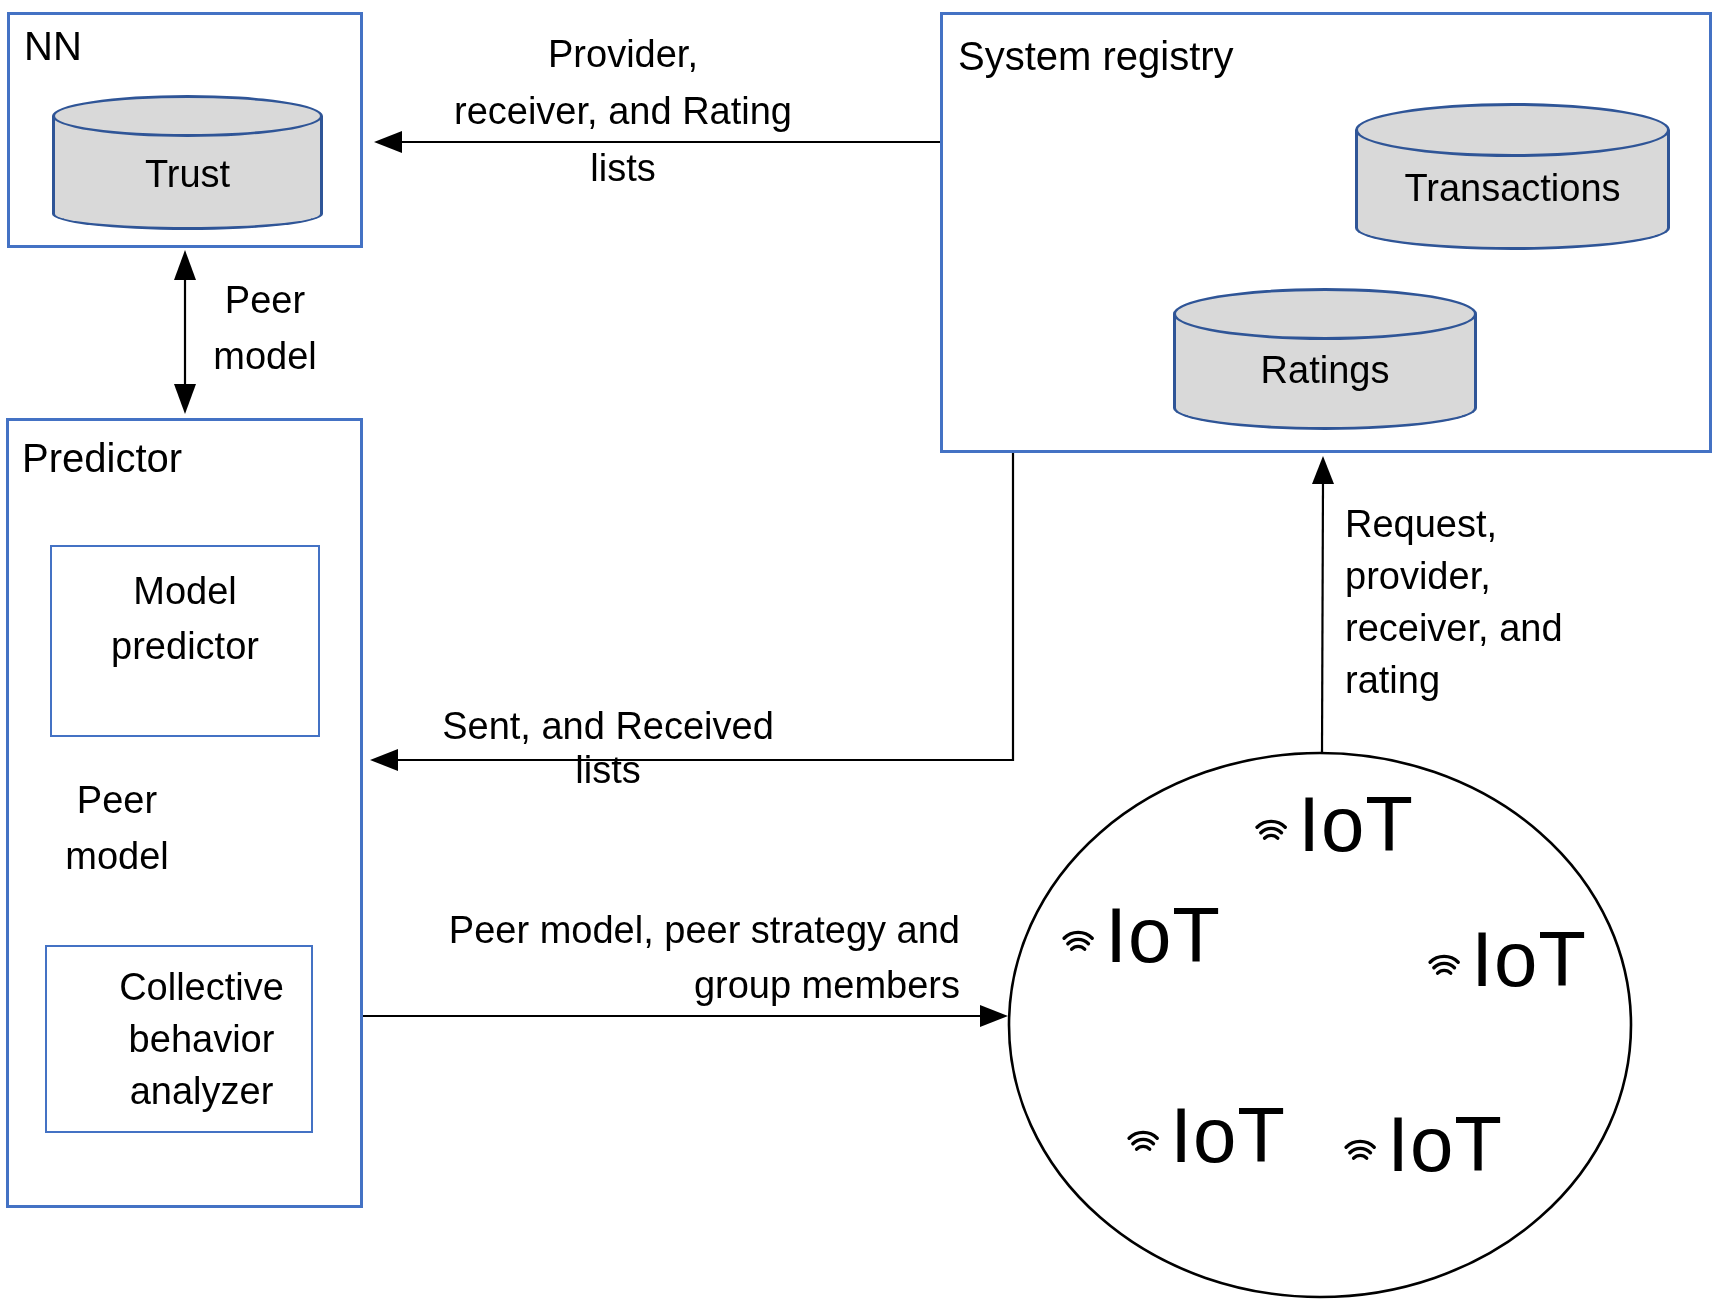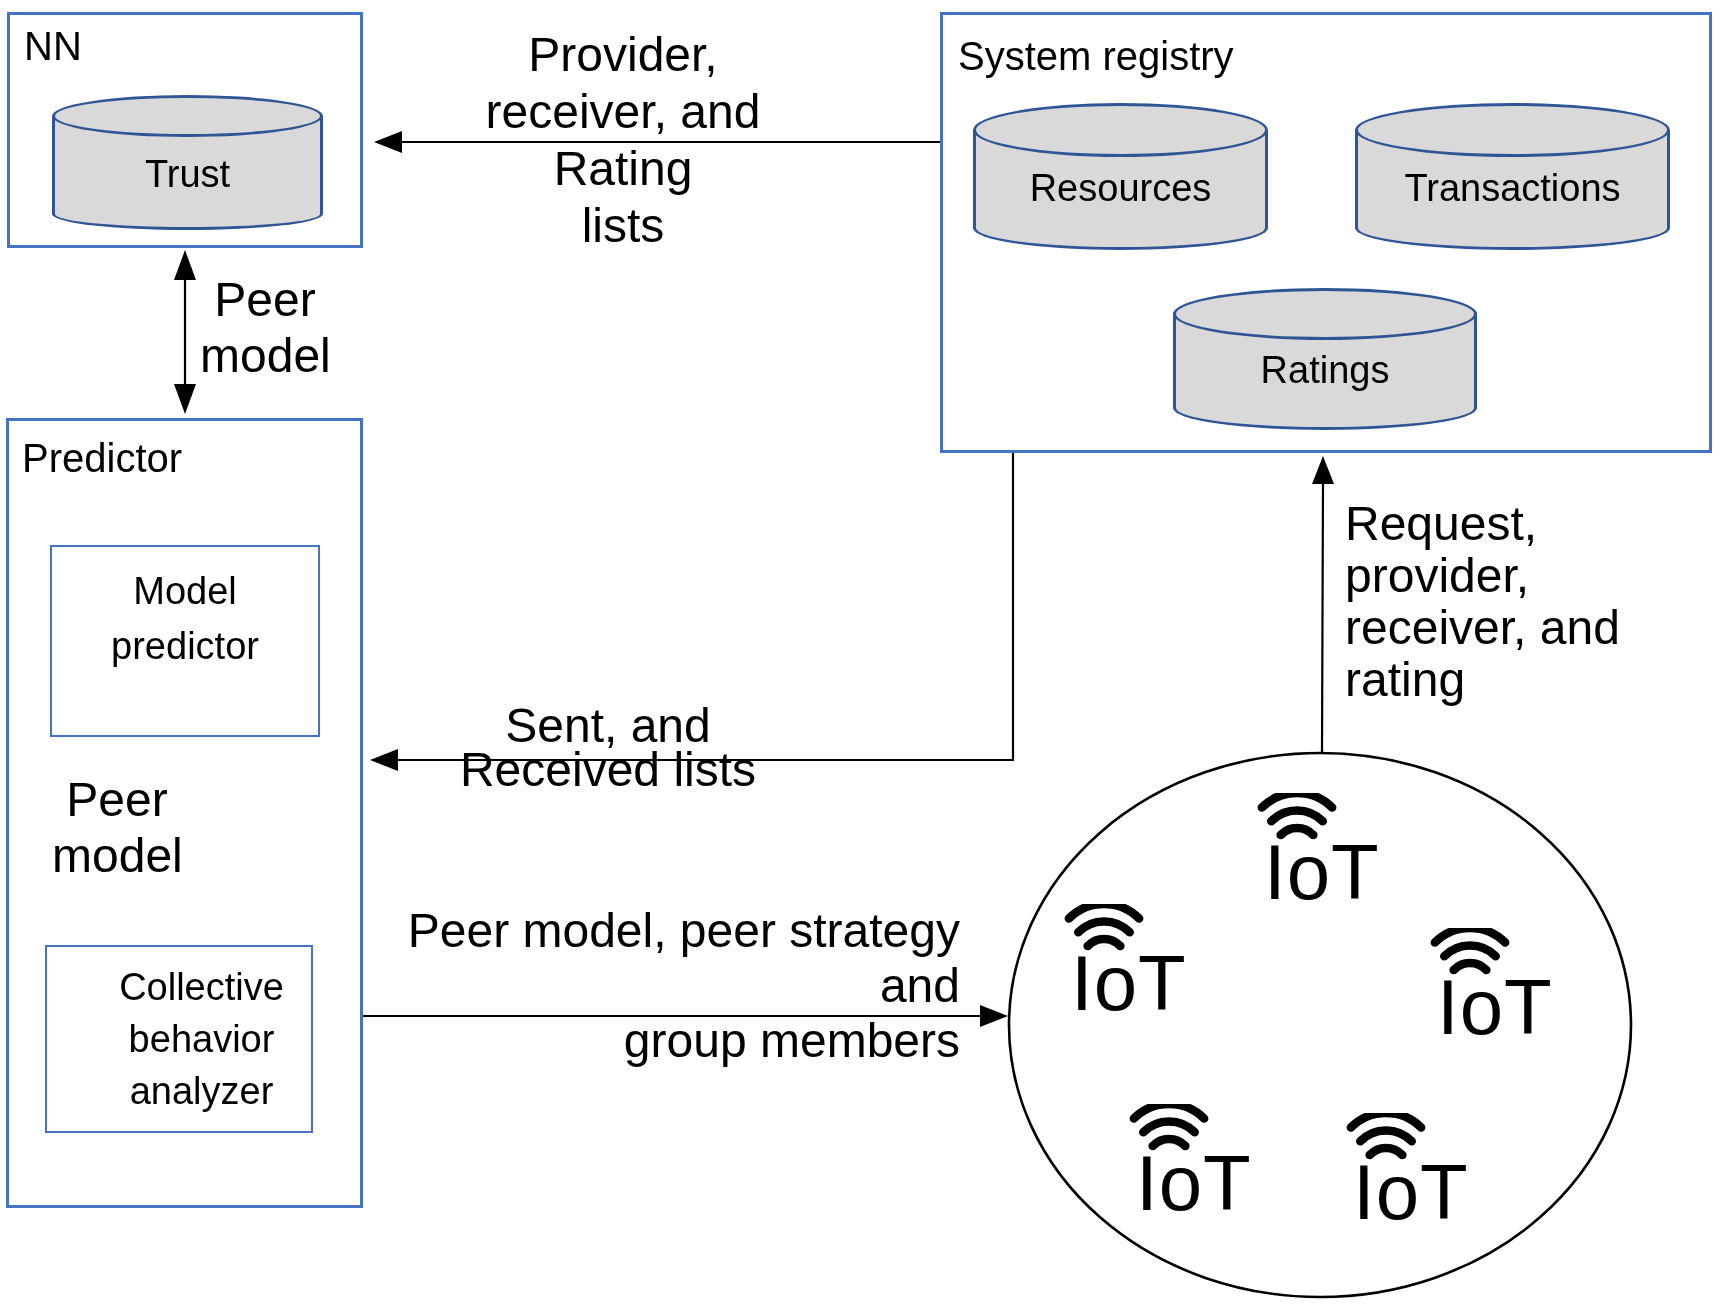--- a/index.html
+++ b/index.html
@@ -22,29 +22,29 @@
   .cyl{position:absolute;}
   .cyl-body{position:absolute;left:0;top:calc(var(--ry)/2);width:100%;height:calc(100% - var(--ry)/2);
     background:var(--cylinder-fill,#D9D9D9);border:3.5px solid var(--cylinder-stroke,#2F5597);border-top:none;
     border-radius:0 0 50% 50% / 0 0 var(--rb) var(--rb);box-sizing:border-box;}
   .cyl-topellipse{position:absolute;left:0;top:0;width:100%;height:var(--ry);
     background:var(--cylinder-fill,#D9D9D9);border:3.5px solid var(--cylinder-stroke,#2F5597);
     border-radius:50%;box-sizing:border-box;}
   .cyl-label{position:absolute;left:0;width:100%;top:44%;text-align:center;font-size:38px;line-height:1.1;}
 
   
-  .edge-label{position:absolute;font-size:48px;white-space:pre-line;}
+  .edge-label{position:absolute;font-size:38px;white-space:pre-line;}
   .edge-label.center{text-align:center;}
 
   
   .comp-label{position:absolute;inset:0;display:flex;align-items:center;justify-content:center;
     text-align:center;font-size:38px;white-space:pre-line;}
 
   
-  .iot{position:absolute;width:150px;display:flex;flex-direction:column;align-items:flex-start;}
+  .iot{position:absolute;width:150px;display:flex;flex-direction:row;align-items:flex-end;}
   .iot .wifi{display:block;transform:translateX(-10px);}
   .iot .wifi path{stroke:var(--connector,#000);stroke-width:10;stroke-linecap:round;fill:none;}
   .iot .iot-label{font-size:78px;line-height:62px;letter-spacing:1px;}
 </style>
 </head>
 <body>
 
 <div class="stage">
 
   <svg class="connectors" viewBox="0 0 1722 1316">
@@ -85,25 +85,20 @@
   <div class="box" style="left:7px;top:12px;width:356px;height:236px;"></div>
   <div class="box-title" style="left:24px;top:24px;">NN</div>
   <div class="cyl" style="left:52px;top:95px;width:271px;height:135px;--ry:42px;--rb:16px;">
     <div class="cyl-body"></div>
     <div class="cyl-topellipse"></div>
     <div class="cyl-label">Trust</div>
   </div>
 
   <div class="box" style="left:940px;top:12px;width:772px;height:441px;"></div>
   <div class="box-title" style="left:958px;top:34px;">System registry</div>
-  <div class="cyl" style="left:973px;top:103px;width:295px;height:147px;--ry:54px;--rb:22px;">
-    <div class="cyl-body"></div>
-    <div class="cyl-topellipse"></div>
-    <div class="cyl-label">Resources</div>
-  </div>
   <div class="cyl" style="left:1355px;top:103px;width:315px;height:147px;--ry:54px;--rb:22px;">
     <div class="cyl-body"></div>
     <div class="cyl-topellipse"></div>
     <div class="cyl-label">Transactions</div>
   </div>
   <div class="cyl" style="left:1173px;top:288px;width:304px;height:142px;--ry:52px;--rb:22px;">
     <div class="cyl-body"></div>
     <div class="cyl-topellipse"></div>
     <div class="cyl-label">Ratings</div>
   </div>

